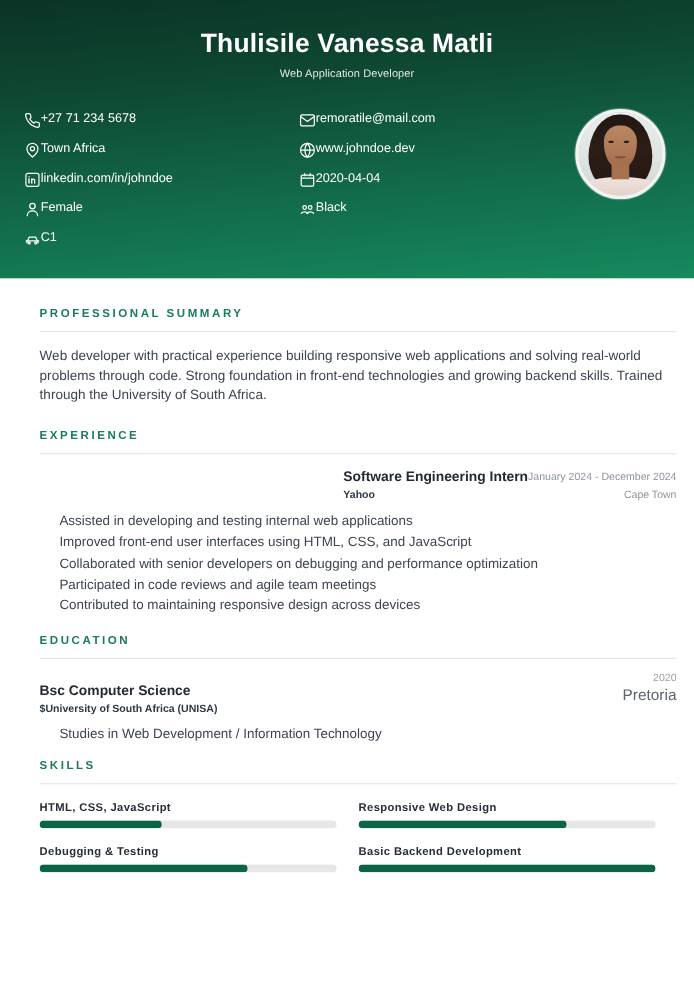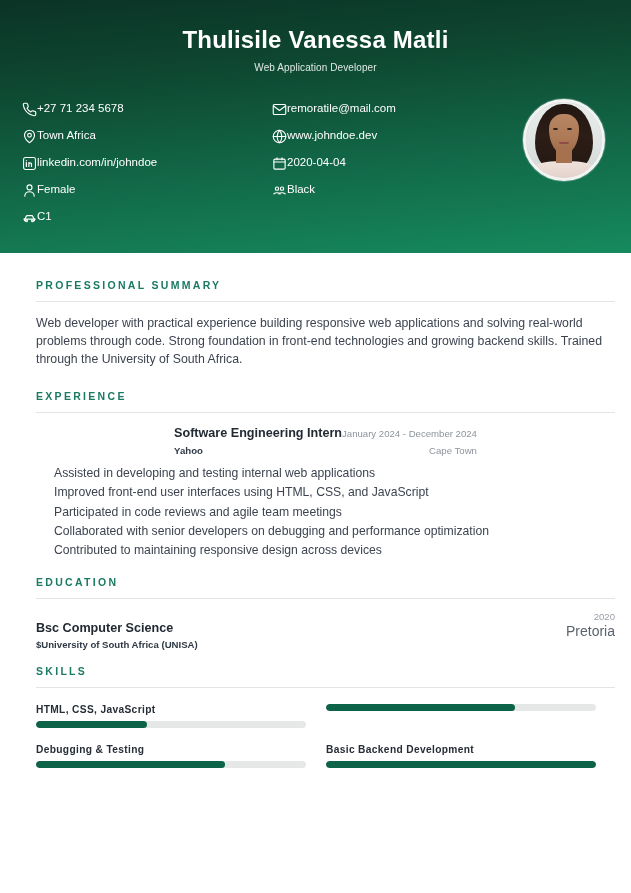--- a/index.html
+++ b/index.html
@@ -154,21 +154,21 @@
     font-size: 12.3px;
     line-height: 1.45;
     margin-top: 13px;
     margin-bottom: 22px;
   }
 
   
   .entry { margin-top: 13px; }
   .entry-head {
     display: flex;
-    justify-content: center;
+    justify-content: flex-end;
     align-items: flex-start;
   }
   .entry-left { min-width: 0; }
   .entry-right { text-align: right; flex: 0 0 auto; padding-top: 2px; }
   .entry-role {
     color: #222a33;
     font-size: 12.6px;
     font-weight: bold;
     line-height: 1.25;
   }
@@ -418,22 +418,22 @@
             <div class="entry-org">Yahoo</div>
           </div>
           <div class="entry-right">
             <div class="entry-dates">January 2024 - December 2024</div>
             <div class="entry-location">Cape Town</div>
           </div>
         </div>
         <ul class="bullets">
           <li>Assisted in developing and testing internal web applications</li>
           <li>Improved front-end user interfaces using HTML, CSS, and JavaScript</li>
+          <li>Collaborated with senior developers on debugging and performance optimization</li>
           <li>Participated in code reviews and agile team meetings</li>
-          <li>Collaborated with senior developers on debugging and performance optimization</li>
           <li>Contributed to maintaining responsive design across devices</li>
         </ul>
       </div>
       <div class="spacer-exp"></div>
     </div>
 
     <div class="section">
       <div class="section-title">Education</div>
       <div class="section-rule"></div>
 
@@ -441,36 +441,38 @@
         <div class="edu-head">
           <div>
             <div class="edu-degree">Bsc Computer Science</div>
             <div class="edu-school">$University of South Africa (UNISA)</div>
           </div>
           <div style="text-align:right">
             <div class="edu-year">2020</div>
             <div class="edu-city">Pretoria</div>
           </div>
         </div>
+        <div class="edu-note">Studies in Web Development / Information Technology</div>
       </div>
       <div class="spacer-edu"></div>
     </div>
 
     <div class="section">
       <div class="section-title">Skills</div>
       <div class="section-rule"></div>
 
       <div class="skills-grid">
         <div>
           <div class="skill-name">HTML, CSS, JavaScript</div>
           <div class="skill-track">
             <div class="skill-fill" style="width: 41%;"></div>
           </div>
         </div>
         <div>
+          <div class="skill-name">Responsive Web Design</div>
           <div class="skill-track">
             <div class="skill-fill" style="width: 70%;"></div>
           </div>
         </div>
         <div>
           <div class="skill-name">Debugging &amp; Testing</div>
           <div class="skill-track">
             <div class="skill-fill" style="width: 70%;"></div>
           </div>
         </div>

